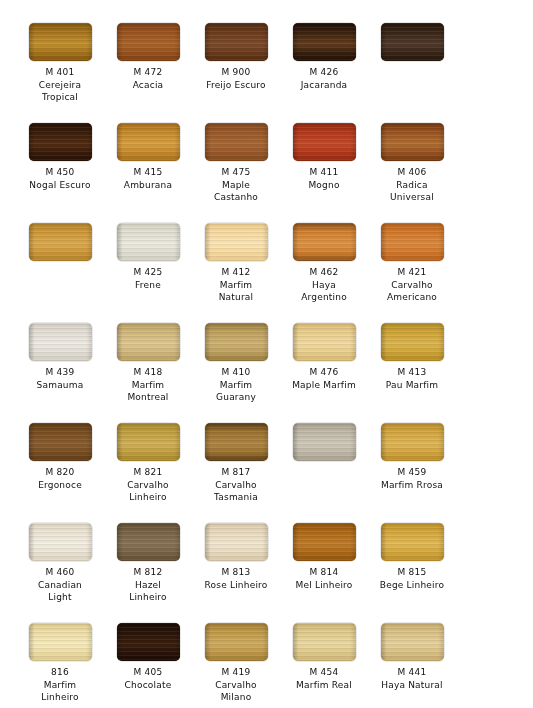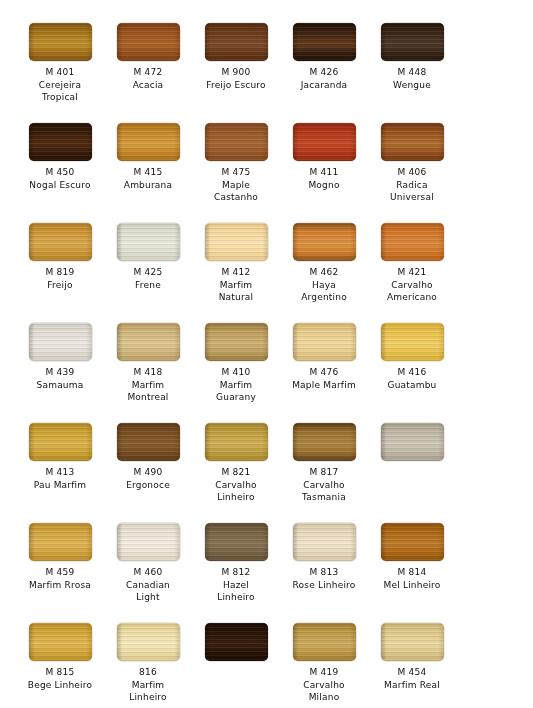--- a/index.html
+++ b/index.html
@@ -106,22 +106,20 @@
           <div class="edge" style="background: linear-gradient(90deg, rgba(0, 0, 0, 0.22) 0%, rgba(0, 0, 0, 0) 9%, rgba(0, 0, 0, 0) 91%, rgba(0, 0, 0, 0.12) 100%);"></div>
         </div>
         <div class="label">M 426
 Jacaranda</div>
       </div>
       <div class="swatch-cell">
         <div class="chip" style="background: rgb(59, 39, 25);">
           <div class="grain" style="background: repeating-linear-gradient(0deg, rgba(0, 0, 0, 0.1) 0px, rgba(0, 0, 0, 0.1) 1px, rgba(255, 255, 255, 0.07) 1px, rgba(255, 255, 255, 0.07) 2px, rgba(0, 0, 0, 0.04) 2px, rgba(0, 0, 0, 0.04) 4px), linear-gradient(rgb(36, 21, 9) 0%, rgb(59, 39, 25) 22%, rgb(88, 64, 49) 55%, rgb(59, 39, 25) 78%, rgb(36, 21, 9) 100%); opacity: 0.85;"></div>
           <div class="edge" style="background: linear-gradient(90deg, rgba(0, 0, 0, 0.22) 0%, rgba(0, 0, 0, 0) 9%, rgba(0, 0, 0, 0) 91%, rgba(0, 0, 0, 0.12) 100%);"></div>
         </div>
-        <div class="label">M 448
-Wengue</div>
       </div>
       <div class="swatch-cell">
         <div class="chip" style="background: rgb(59, 29, 11);">
           <div class="grain" style="background: repeating-linear-gradient(0deg, rgba(0, 0, 0, 0.1) 0px, rgba(0, 0, 0, 0.1) 1px, rgba(255, 255, 255, 0.07) 1px, rgba(255, 255, 255, 0.07) 2px, rgba(0, 0, 0, 0.04) 2px, rgba(0, 0, 0, 0.04) 4px), linear-gradient(rgb(36, 15, 4) 0%, rgb(59, 29, 11) 22%, rgb(90, 49, 22) 55%, rgb(59, 29, 11) 78%, rgb(36, 15, 4) 100%); opacity: 0.85;"></div>
           <div class="edge" style="background: linear-gradient(90deg, rgba(0, 0, 0, 0.22) 0%, rgba(0, 0, 0, 0) 9%, rgba(0, 0, 0, 0) 91%, rgba(0, 0, 0, 0.12) 100%);"></div>
         </div>
         <div class="label">M 450
 Nogal Escuro</div>
       </div>
       <div class="swatch-cell">
@@ -156,22 +154,20 @@
         </div>
         <div class="label">M 406
 Radica
 Universal</div>
       </div>
       <div class="swatch-cell">
         <div class="chip" style="background: rgb(209, 154, 58);">
           <div class="grain" style="background: repeating-linear-gradient(0deg, rgba(0, 0, 0, 0.1) 0px, rgba(0, 0, 0, 0.1) 1px, rgba(255, 255, 255, 0.07) 1px, rgba(255, 255, 255, 0.07) 2px, rgba(0, 0, 0, 0.04) 2px, rgba(0, 0, 0, 0.04) 4px), linear-gradient(rgb(176, 127, 40) 0%, rgb(209, 154, 58) 22%, rgb(224, 176, 85) 55%, rgb(209, 154, 58) 78%, rgb(176, 127, 40) 100%); opacity: 0.85;"></div>
           <div class="edge" style="background: linear-gradient(90deg, rgba(0, 0, 0, 0.22) 0%, rgba(0, 0, 0, 0) 9%, rgba(0, 0, 0, 0) 91%, rgba(0, 0, 0, 0.12) 100%);"></div>
         </div>
-        <div class="label">M 819
-Freijo</div>
       </div>
       <div class="swatch-cell">
         <div class="chip" style="background: rgb(228, 226, 212);">
           <div class="grain" style="background: repeating-linear-gradient(0deg, rgba(0, 0, 0, 0.1) 0px, rgba(0, 0, 0, 0.1) 1px, rgba(255, 255, 255, 0.07) 1px, rgba(255, 255, 255, 0.07) 2px, rgba(0, 0, 0, 0.04) 2px, rgba(0, 0, 0, 0.04) 4px), linear-gradient(rgb(211, 209, 193) 0%, rgb(228, 226, 212) 22%, rgb(241, 239, 228) 55%, rgb(228, 226, 212) 78%, rgb(211, 209, 193) 100%); opacity: 0.85;"></div>
           <div class="edge" style="background: linear-gradient(90deg, rgba(0, 0, 0, 0.22) 0%, rgba(0, 0, 0, 0) 9%, rgba(0, 0, 0, 0) 91%, rgba(0, 0, 0, 0.12) 100%);"></div>
         </div>
         <div class="label">M 425
 Frene</div>
       </div>
       <div class="swatch-cell">
@@ -229,41 +225,33 @@
       </div>
       <div class="swatch-cell">
         <div class="chip" style="background: rgb(236, 208, 142);">
           <div class="grain" style="background: repeating-linear-gradient(0deg, rgba(0, 0, 0, 0.1) 0px, rgba(0, 0, 0, 0.1) 1px, rgba(255, 255, 255, 0.07) 1px, rgba(255, 255, 255, 0.07) 2px, rgba(0, 0, 0, 0.04) 2px, rgba(0, 0, 0, 0.04) 4px), linear-gradient(rgb(214, 184, 113) 0%, rgb(236, 208, 142) 22%, rgb(247, 224, 168) 55%, rgb(236, 208, 142) 78%, rgb(214, 184, 113) 100%); opacity: 0.85;"></div>
           <div class="edge" style="background: linear-gradient(90deg, rgba(0, 0, 0, 0.22) 0%, rgba(0, 0, 0, 0) 9%, rgba(0, 0, 0, 0) 91%, rgba(0, 0, 0, 0.12) 100%);"></div>
         </div>
         <div class="label">M 476
 Maple Marfim</div>
       </div>
       <div class="swatch-cell">
-        <div class="chip" style="background: rgb(238, 197, 79);">
-          <div class="grain" style="background: repeating-linear-gradient(0deg, rgba(0, 0, 0, 0.1) 0px, rgba(0, 0, 0, 0.1) 1px, rgba(255, 255, 255, 0.07) 1px, rgba(255, 255, 255, 0.07) 2px, rgba(0, 0, 0, 0.04) 2px, rgba(0, 0, 0, 0.04) 4px), linear-gradient(rgb(216, 174, 54) 0%, rgb(238, 197, 79) 22%, rgb(247, 214, 110) 55%, rgb(238, 197, 79) 78%, rgb(216, 174, 54) 100%); opacity: 0.85;"></div>
-          <div class="edge" style="background: linear-gradient(90deg, rgba(0, 0, 0, 0.22) 0%, rgba(0, 0, 0, 0) 9%, rgba(0, 0, 0, 0) 91%, rgba(0, 0, 0, 0.12) 100%);"></div>
-        </div>
-        <div class="label">M 416
-Guatambu</div>
-      </div>
-      <div class="swatch-cell">
         <div class="chip" style="background: rgb(210, 166, 55);">
           <div class="grain" style="background: repeating-linear-gradient(0deg, rgba(0, 0, 0, 0.1) 0px, rgba(0, 0, 0, 0.1) 1px, rgba(255, 255, 255, 0.07) 1px, rgba(255, 255, 255, 0.07) 2px, rgba(0, 0, 0, 0.04) 2px, rgba(0, 0, 0, 0.04) 4px), linear-gradient(rgb(176, 138, 37) 0%, rgb(210, 166, 55) 22%, rgb(226, 187, 85) 55%, rgb(210, 166, 55) 78%, rgb(176, 138, 37) 100%); opacity: 0.85;"></div>
           <div class="edge" style="background: linear-gradient(90deg, rgba(0, 0, 0, 0.22) 0%, rgba(0, 0, 0, 0) 9%, rgba(0, 0, 0, 0) 91%, rgba(0, 0, 0, 0.12) 100%);"></div>
         </div>
         <div class="label">M 413
 Pau Marfim</div>
       </div>
       <div class="swatch-cell">
         <div class="chip" style="background: rgb(123, 79, 34);">
           <div class="grain" style="background: repeating-linear-gradient(0deg, rgba(0, 0, 0, 0.1) 0px, rgba(0, 0, 0, 0.1) 1px, rgba(255, 255, 255, 0.07) 1px, rgba(255, 255, 255, 0.07) 2px, rgba(0, 0, 0, 0.04) 2px, rgba(0, 0, 0, 0.04) 4px), linear-gradient(rgb(92, 57, 21) 0%, rgb(123, 79, 34) 22%, rgb(143, 98, 52) 55%, rgb(123, 79, 34) 78%, rgb(92, 57, 21) 100%); opacity: 0.85;"></div>
           <div class="edge" style="background: linear-gradient(90deg, rgba(0, 0, 0, 0.22) 0%, rgba(0, 0, 0, 0) 9%, rgba(0, 0, 0, 0) 91%, rgba(0, 0, 0, 0.12) 100%);"></div>
         </div>
-        <div class="label">M 490
+        <div class="label">M 820
 Ergonoce</div>
       </div>
       <div class="swatch-cell">
         <div class="chip" style="background: rgb(195, 161, 65);">
           <div class="grain" style="background: repeating-linear-gradient(0deg, rgba(0, 0, 0, 0.1) 0px, rgba(0, 0, 0, 0.1) 1px, rgba(255, 255, 255, 0.07) 1px, rgba(255, 255, 255, 0.07) 2px, rgba(0, 0, 0, 0.04) 2px, rgba(0, 0, 0, 0.04) 4px), linear-gradient(rgb(164, 134, 44) 0%, rgb(195, 161, 65) 22%, rgb(214, 183, 95) 55%, rgb(195, 161, 65) 78%, rgb(164, 134, 44) 100%); opacity: 0.85;"></div>
           <div class="edge" style="background: linear-gradient(90deg, rgba(0, 0, 0, 0.22) 0%, rgba(0, 0, 0, 0) 9%, rgba(0, 0, 0, 0) 91%, rgba(0, 0, 0, 0.12) 100%);"></div>
         </div>
         <div class="label">M 821
 Carvalho
 Linheiro</div>
@@ -340,20 +328,22 @@
         </div>
         <div class="label">816
 Marfim
 Linheiro</div>
       </div>
       <div class="swatch-cell">
         <div class="chip" style="background: rgb(42, 20, 9);">
           <div class="grain" style="background: repeating-linear-gradient(0deg, rgba(0, 0, 0, 0.1) 0px, rgba(0, 0, 0, 0.1) 1px, rgba(255, 255, 255, 0.07) 1px, rgba(255, 255, 255, 0.07) 2px, rgba(0, 0, 0, 0.04) 2px, rgba(0, 0, 0, 0.04) 4px), linear-gradient(rgb(24, 10, 3) 0%, rgb(42, 20, 9) 22%, rgb(63, 34, 18) 55%, rgb(42, 20, 9) 78%, rgb(24, 10, 3) 100%); opacity: 0.85;"></div>
           <div class="edge" style="background: linear-gradient(90deg, rgba(0, 0, 0, 0.22) 0%, rgba(0, 0, 0, 0) 9%, rgba(0, 0, 0, 0) 91%, rgba(0, 0, 0, 0.12) 100%);"></div>
         </div>
+        <div class="label">M 405
+Chocolate</div>
       </div>
       <div class="swatch-cell">
         <div class="chip" style="background: rgb(195, 156, 73);">
           <div class="grain" style="background: repeating-linear-gradient(0deg, rgba(0, 0, 0, 0.1) 0px, rgba(0, 0, 0, 0.1) 1px, rgba(255, 255, 255, 0.07) 1px, rgba(255, 255, 255, 0.07) 2px, rgba(0, 0, 0, 0.04) 2px, rgba(0, 0, 0, 0.04) 4px), linear-gradient(rgb(157, 122, 47) 0%, rgb(195, 156, 73) 22%, rgb(213, 178, 104) 55%, rgb(195, 156, 73) 78%, rgb(157, 122, 47) 100%); opacity: 0.85;"></div>
           <div class="edge" style="background: linear-gradient(90deg, rgba(0, 0, 0, 0.22) 0%, rgba(0, 0, 0, 0) 9%, rgba(0, 0, 0, 0) 91%, rgba(0, 0, 0, 0.12) 100%);"></div>
         </div>
         <div class="label">M 419
 Carvalho
 Milano</div>
       </div>

